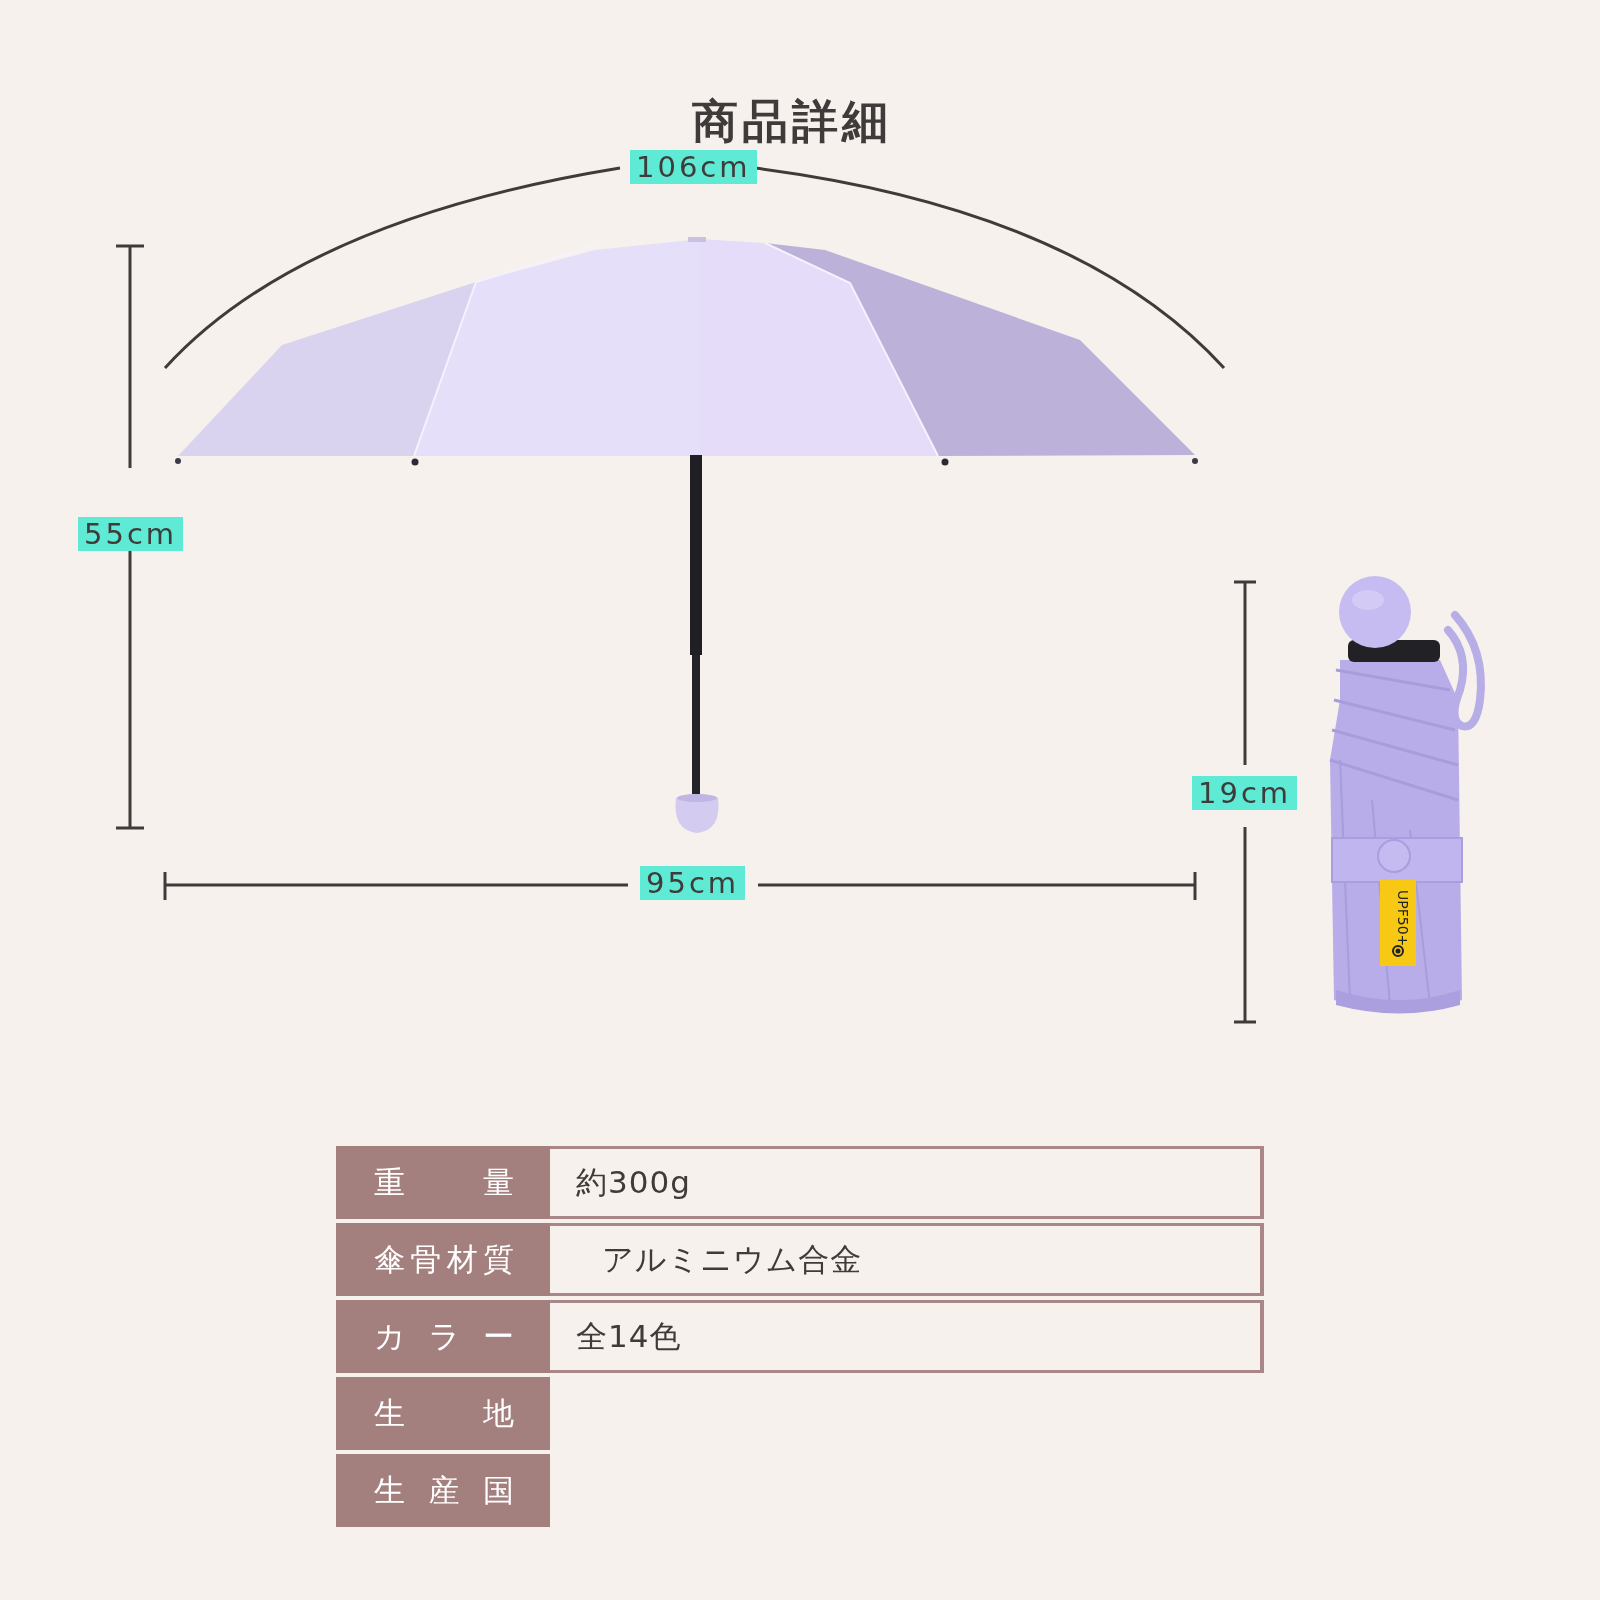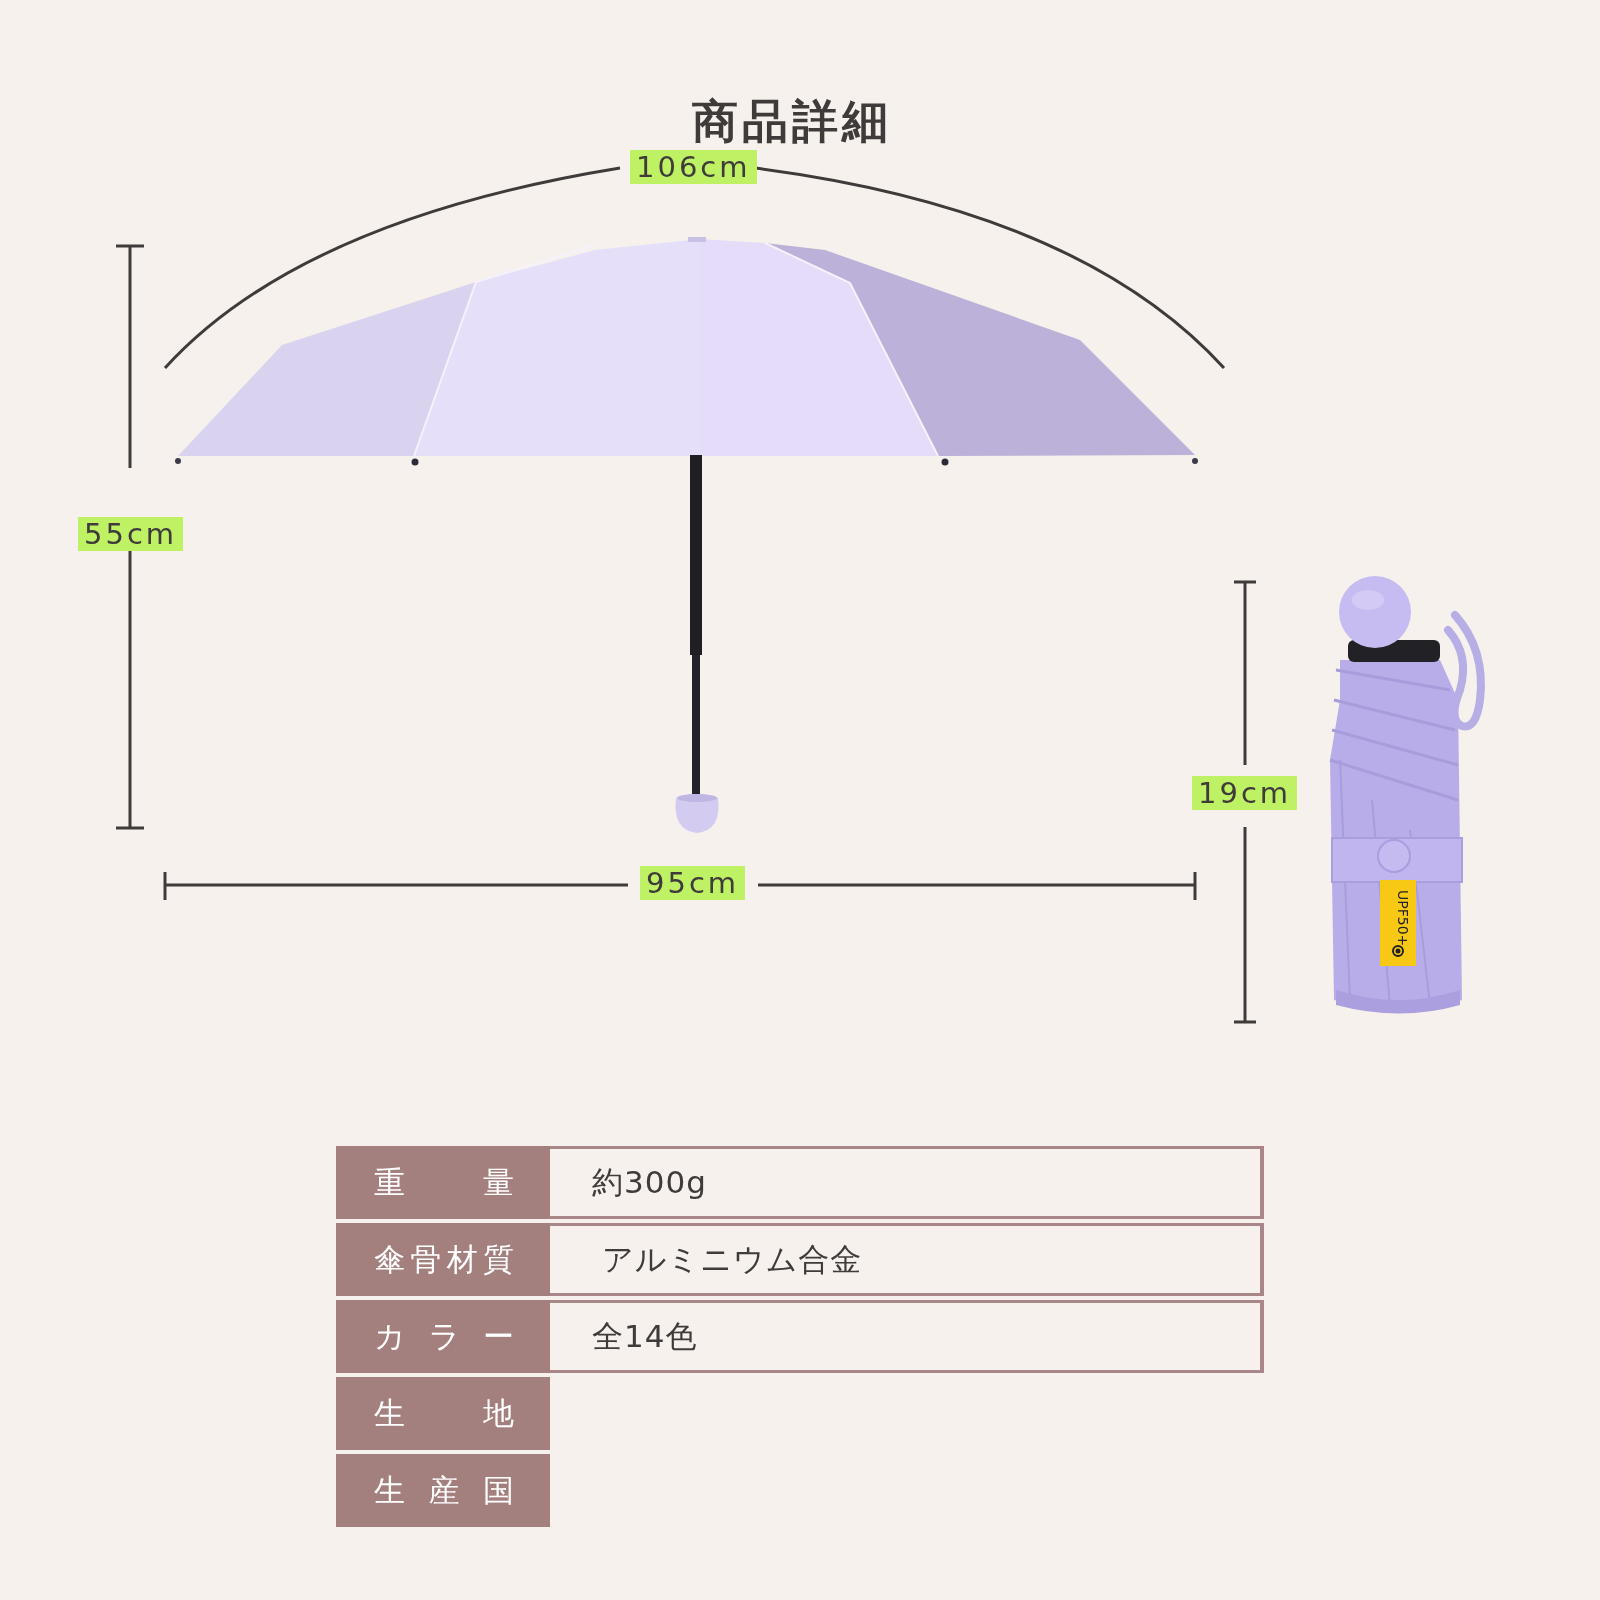--- a/index.html
+++ b/index.html
@@ -12,21 +12,21 @@
     color: #3f3b3a;
   }
   .title {
     position: absolute; left: 0; top: 48px; width: 1584px;
     text-align: center; font-size: 46px; font-weight: bold;
     letter-spacing: 4px; color: #3f3b3a; margin-top: 43px;
   }
   svg.figure { position: absolute; left: 0; top: 0; }
   .dim-label {
     position: absolute; font-size: 29px; letter-spacing: 3px;
-    color: #3f3b3a; background: #bef264; padding: 0 6px;
+    color: #3f3b3a; background: #5eead4; padding: 0 6px;
     line-height: 34px; white-space: nowrap;
   }
   .spec-table {
     position: absolute; left: 336px; top: 1146px; width: 928px;
   }
   .spec-row {
     position: absolute; left: 0; width: 928px; height: 73px;
   }
   .spec-label {
     position: absolute; left: 0; top: 0; width: 214px; height: 73px;
@@ -37,21 +37,21 @@
   }
   .spec-label span { display: inline-block; }
   .spec-value {
     position: absolute; left: 214px; top: 0; width: 714px; height: 73px;
     box-sizing: border-box;
     border-top: 3px solid #a98788;
     border-bottom: 3px solid #a98788;
     border-right: 4px solid #a98788;
     background: #f6f1ec;
     display: flex; align-items: center;
-    padding-left: 42px;
+    padding-left: 26px;
     font-size: 31px; color: #3f3b3a; letter-spacing: 1px;
     white-space: nowrap;
   }
 </style>
 </head>
 <body>
 
 <div class="title">商品詳細</div>
 
 <svg class="figure" width="1600" height="1100" viewBox="0 0 1600 1100">

